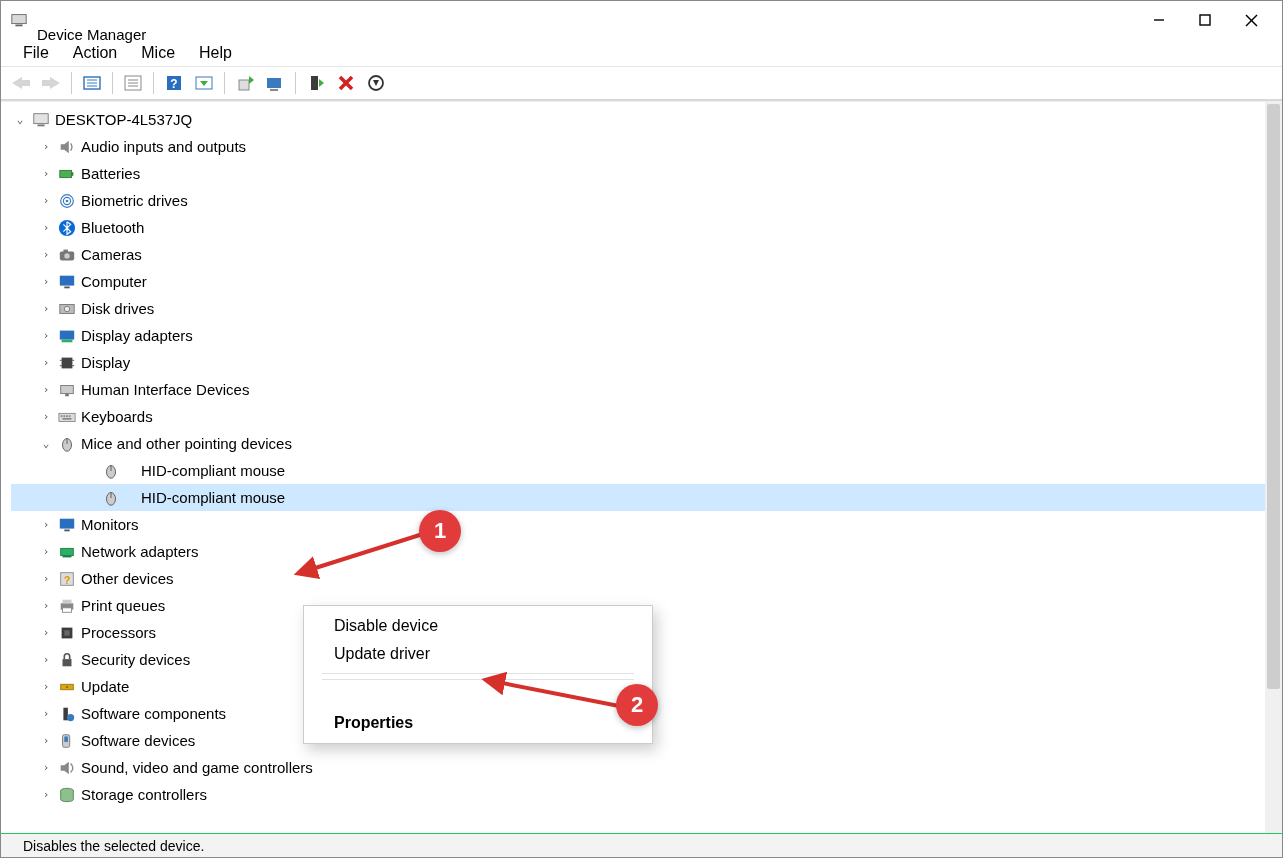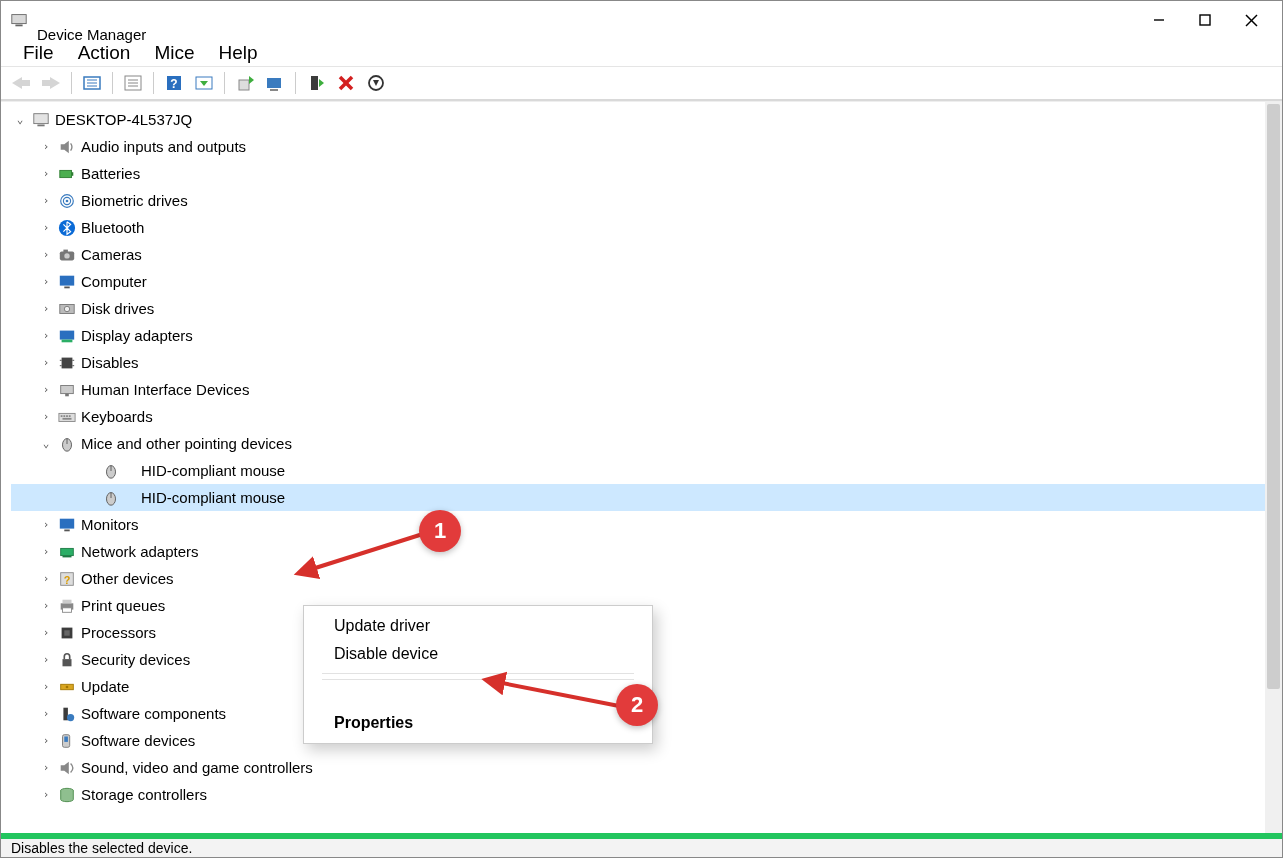--- a/index.html
+++ b/index.html
@@ -40,21 +40,21 @@
     font-family: "Segoe UI Symbol", sans-serif;
   }
   .win-btn.close { font-size: 16px; font-weight: 400; }
   
   .menubar {
     height: 28px;
     display:flex; align-items:center;
     gap: 4px;
     padding-left: 12px;
     border-bottom: 1px solid #e5e5e5;
-    font-size: 19px;
+    font-size: 16px;
   }
   .menubar .menu-item { padding: 2px 10px; }
   
   .toolbar {
     height: 34px;
     display:flex; align-items:center;
     padding: 2px 6px;
     gap: 2px;
     border-bottom: 2px solid #d9d9d9;
     background:#fff;
@@ -113,23 +113,23 @@
   }
   .scrollbar .thumb {
     position:absolute;
     top:2px; left:2px; right:2px;
     height:80%;
     background:#cdcdcd; border-radius:2px;
   }
   
   .statusbar {
     height:24px;
-    border-top:6px solid #22c55e;
+    border-top:1px solid #22c55e;
     background:#f3f3f3;
-    padding: 2px 10px;
+    padding: 2px 22px;
     font-size: 14px;
     display:flex; align-items:center;
   }
   
   .context-menu {
     position:absolute;
     left:302px; top:503px;
     width:350px;
     background:#fff;
     border:1px solid #ccc;
@@ -386,21 +386,21 @@
             <span class="exp">›</span>
             <span class="devicon">
               <svg class="mini-svg" viewBox="0 0 20 20">
                 <rect x="4" y="4" width="12" height="12" fill="#444"></rect>
                 <line x1="2" y1="7" x2="4" y2="7" stroke="#444"></line>
                 <line x1="2" y1="13" x2="4" y2="13" stroke="#444"></line>
                 <line x1="16" y1="7" x2="18" y2="7" stroke="#444"></line>
                 <line x1="16" y1="13" x2="18" y2="13" stroke="#444"></line>
               </svg>
             </span>
-            <span class="label">Disables</span>
+            <span class="label">Display</span>
           </div>
           <div class="tree-item indent-1">
             <span class="exp">›</span>
             <span class="devicon">
               <svg class="mini-svg" viewBox="0 0 20 20">
                 <rect x="3" y="5" width="14" height="9" fill="#ccc" stroke="#777"></rect>
                 <rect x="8" y="14" width="4" height="3" fill="#777"></rect>
               </svg>
             </span>
             <span class="label">Human Interface Devices</span>
@@ -561,22 +561,22 @@
             <span class="label">Storage controllers</span>
           </div>
         </div>
 
       <div class="scrollbar">
           <div class="thumb"></div>
         </div>
     </div>
 
     <div class="context-menu">
+      <div class="cm-item">Disable device</div>
       <div class="cm-item">Update driver</div>
-      <div class="cm-item">Disable device</div>
       <div class="cm-sep"></div>
       <div class="cm-sep"></div>
       <div class="cm-item cm-bold">Properties</div>
     </div>
 
     <div class="arrow" style="left:300px; top:416px; width:135px; height:60px;">
       <svg width="135" height="60">
         <defs>
             <marker id="ah1" markerWidth="8" markerHeight="8" refX="2" refY="3" orient="auto">
               <polygon points="0,0 6,3 0,6" fill="#d6302b"></polygon>

